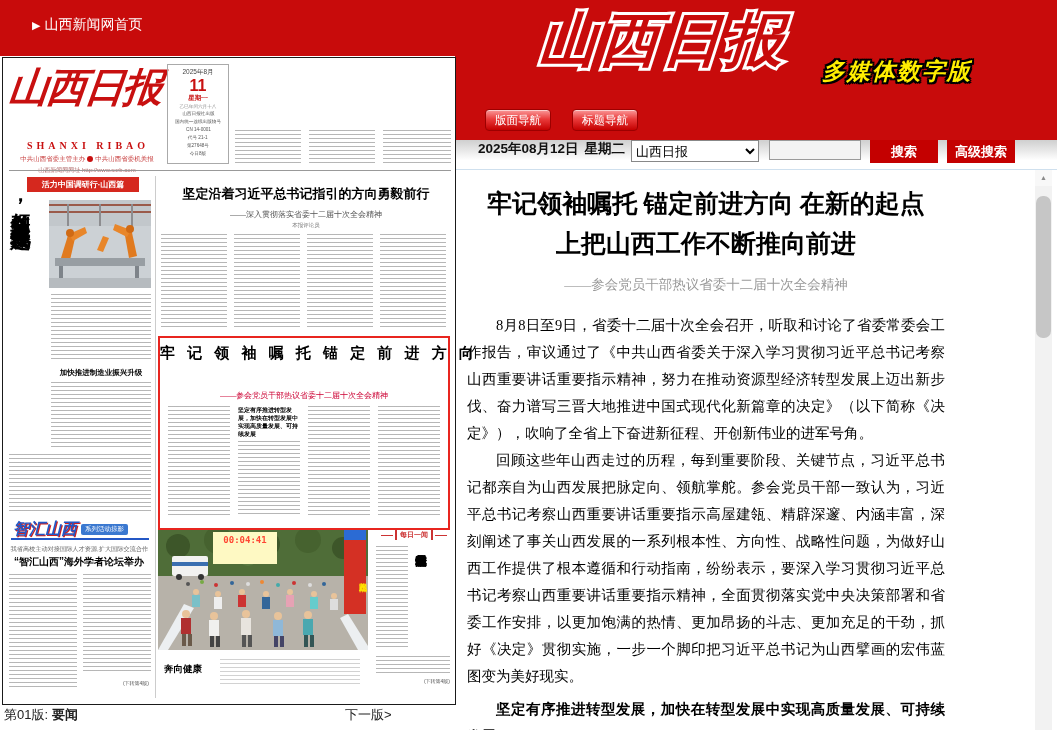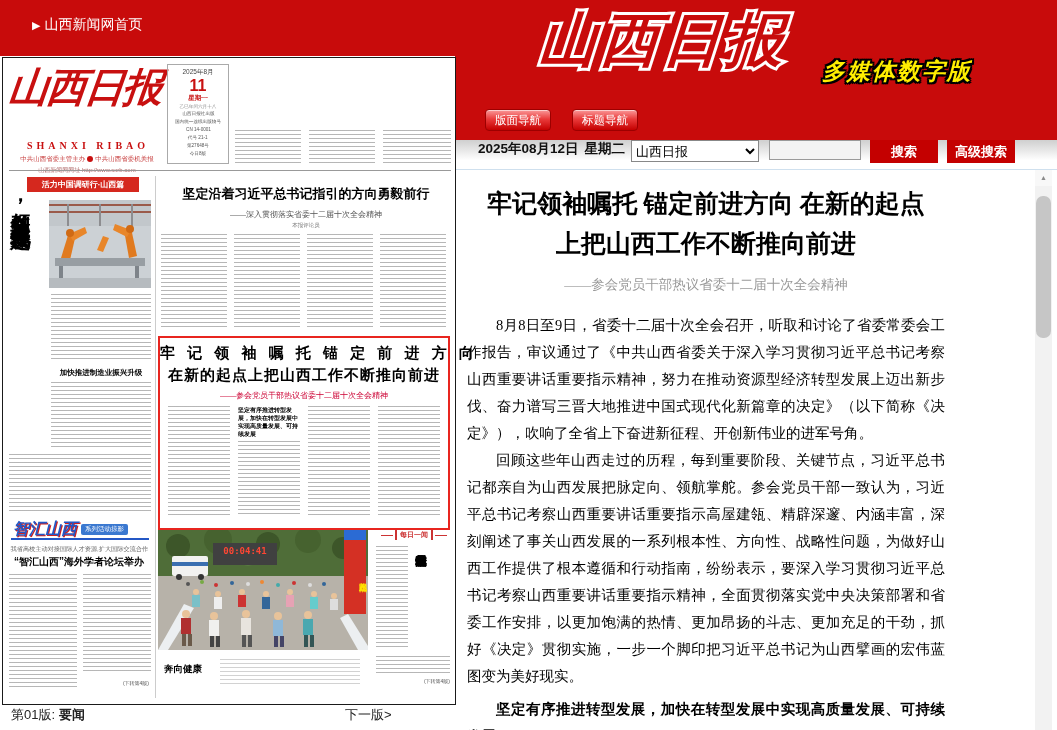--- a/index.html
+++ b/index.html
@@ -84,34 +84,34 @@
   .midby{left:158px;top:164px;width:290px;text-align:center;font-size:5.5px;color:#777;}
   .redbox{left:155px;top:278px;width:288px;height:190px;border:2px solid #e8251f;background:#fff;cursor:pointer;}
   .redbox .bh1{position:absolute;left:0;top:6px;width:100%;text-align:center;font-size:15px;font-weight:bold;
                letter-spacing:4px;color:#000;white-space:nowrap;}
   .redbox .bh2{position:absolute;left:0;top:28px;width:100%;text-align:center;font-size:15px;font-weight:bold;
                letter-spacing:1px;color:#000;white-space:nowrap;}
   .redbox .bsub{position:absolute;left:0;top:52px;width:100%;text-align:center;font-size:8px;color:#c03;}
   .redbox .col{position:absolute;top:68px;width:62px;height:112px;}
   .innerhead{font-size:6px;font-weight:bold;color:#000;line-height:8px;margin-bottom:3px;}
   .photo2{left:155px;top:472px;width:210px;height:162px;background:#fff;}
-  .timer{position:absolute;left:55px;top:13px;width:64px;height:22px;background:#404040;color:#ff4633;
+  .timer{position:absolute;left:55px;top:2px;width:64px;height:32px;background:#fef9c3;color:#ff4633;
          font-family:"DejaVu Sans Mono",monospace;font-weight:bold;font-size:9px;text-align:center;line-height:16px;}
   .pbanner{position:absolute;right:1px;top:14px;width:20px;height:66px;writing-mode:vertical-rl;text-orientation:upright;
            color:#ffe400;font-size:8px;font-weight:bold;text-align:center;}
   .capstrip{position:absolute;left:0;top:120px;width:210px;height:42px;background:#fff;}
   .captitle{position:absolute;left:6px;top:13px;font-size:9.5px;font-weight:bold;color:#000;}
   .daily{left:373px;top:472px;width:76px;height:162px;}
   .dhdr{display:flex;align-items:center;justify-content:center;color:#c33;}
   .dline{width:12px;height:1px;background:#c33;}
   .dtxt{font-size:7px;font-weight:bold;margin:0 2px;padding:0 3px;border-left:2px solid #c33;border-right:2px solid #c33;white-space:nowrap;}
   .dvhead{position:absolute;left:36px;top:16px;height:112px;writing-mode:vertical-rl;text-orientation:upright;
           font-size:11px;font-weight:bold;line-height:17px;color:#000;}
   
-  .f-left{position:absolute;left:4px;top:706px;font-size:13px;color:#222;margin-left:7px;}
+  .f-left{position:absolute;left:4px;top:706px;font-size:13px;color:#222;}
   .f-left b{margin-left:4px;}
   .f-next{position:absolute;left:345px;top:706px;font-size:13px;color:#222;cursor:pointer;text-decoration:none;}
 </style>
 </head>
 <body>
 
 <div class="page">
 
   <div class="topband">
     <div class="homerow">
@@ -225,21 +225,20 @@
     <div class="abs midhead">坚定沿着习近平总书记指引的方向勇毅前行</div>
     <div class="abs midsub">——深入贯彻落实省委十二届十次全会精神</div>
     <div class="abs midby">本报评论员</div>
     <div class="abs tx" style="left:158px;top:176px;width:66px;height:94px;"></div>
     <div class="abs tx" style="left:231px;top:176px;width:66px;height:94px;"></div>
     <div class="abs tx" style="left:304px;top:176px;width:66px;height:94px;"></div>
     <div class="abs tx" style="left:377px;top:176px;width:66px;height:94px;"></div>
 
     <div class="abs redbox">
       <div class="bh1">牢 记 领 袖 嘱 托  锚 定 前 进 方 向</div>
-      <div class="bh2">在新的起点上把山西工作不断推向前进</div>
       <div class="bsub">——参会党员干部热议省委十二届十次全会精神</div>
       <div class="col" style="left:8px;">
           <div class="tx" style="width:62px;height:112px;"></div>
         </div>
       <div class="col" style="left:78px;">
         <div class="innerhead">坚定有序推进转型发展，加快在转型发展中实现高质量发展、可持续发展</div>
         <div class="tx" style="width:62px;height:76px;"></div>
       </div>
       <div class="col" style="left:148px;">
           <div class="tx" style="width:62px;height:112px;"></div>

